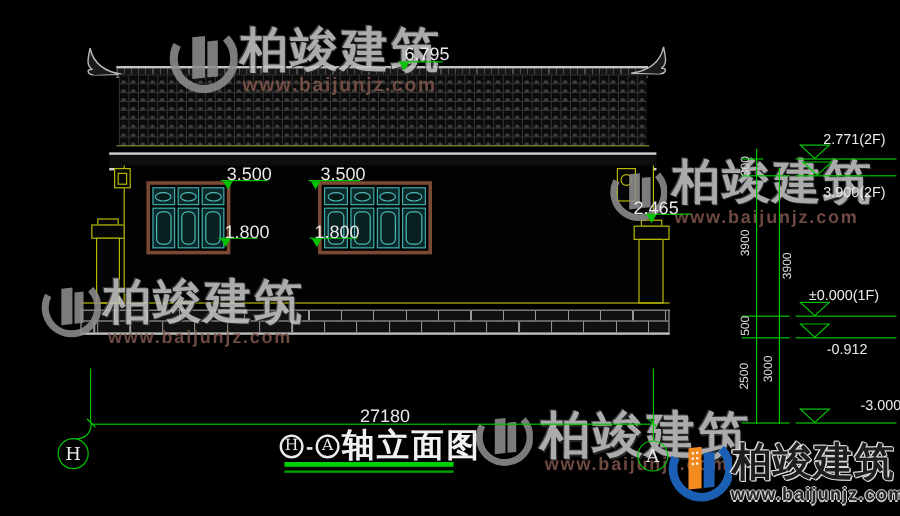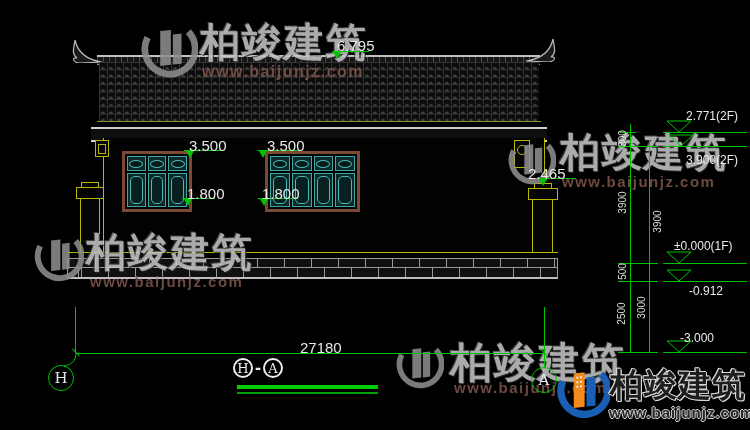--- a/index.html
+++ b/index.html
@@ -238,21 +238,21 @@
   <div class="ltxt" style="left:674px;top:239px;">±0.000(1F)</div>
   <div class="gline" style="left:663px;top:281px;width:84px;"></div>
   <svg class="abs" style="left:666px;top:269px;" width="26" height="13">
       <path d="M1,1 L25,1 L13,12 Z" fill="none" stroke="#00c400"></path>
     </svg>
   <div class="ltxt" style="left:689px;top:284px;">-0.912</div>
   <div class="gline" style="left:663px;top:352px;width:84px;"></div>
   <svg class="abs" style="left:666px;top:340px;" width="26" height="13">
       <path d="M1,1 L25,1 L13,12 Z" fill="none" stroke="#00c400"></path>
     </svg>
-  <div class="ltxt" style="left:680px;top:331px;">-3.000</div>
+  <div class="ltxt" style="left:717px;top:331px;">-3.000</div>
 
   <div class="gvline" style="left:630px;top:124px;height:229px;"></div>
   <div class="gvline" style="left:649px;top:140px;height:213px;"></div>
   <div class="gline" style="left:618px;top:132px;width:18px;"></div>
   <div class="gline" style="left:618px;top:146px;width:40px;"></div>
   <div class="gline" style="left:618px;top:263px;width:40px;"></div>
   <div class="gline" style="left:618px;top:281px;width:40px;"></div>
   <div class="gline" style="left:618px;top:352px;width:40px;"></div>
   <div class="vdim" style="left:604px;top:133px;">300</div>
   <div class="vdim" style="left:604px;top:197px;">3900</div>
@@ -280,20 +280,21 @@
 </div>
 
 <div class="abs" style="left:233px;top:358px;z-index:4;display:flex;align-items:center;gap:2px;">
   <div class="tcirc">
       <span>H</span>
     </div>
   <div class="tdash">-</div>
   <div class="tcirc">
       <span>A</span>
     </div>
+  <div class="tname">轴立面图</div>
 </div>
 <div class="abs" style="left:237px;top:385px;width:141px;height:4px;background:#00d000;z-index:4;"></div>
 <div class="abs" style="left:237px;top:392px;width:141px;height:2px;background:#00a000;z-index:4;"></div>
 
 <div class="abs" style="left:552px;top:358px;width:198px;height:70px;z-index:10;">
   <svg class="abs" style="left:0;top:2px;" width="58" height="66" viewBox="0 0 64 70">
     <path d="M12 22 A26 26 0 1 0 54 14" fill="none" stroke="#1a5fb4" stroke-width="8"></path>
     <g transform="skewY(-6) translate(0,10)">
       <rect x="24" y="6" width="12" height="38" fill="#f28a1e"></rect>
       <rect x="38" y="12" width="10" height="32" fill="#1a5fb4"></rect>

